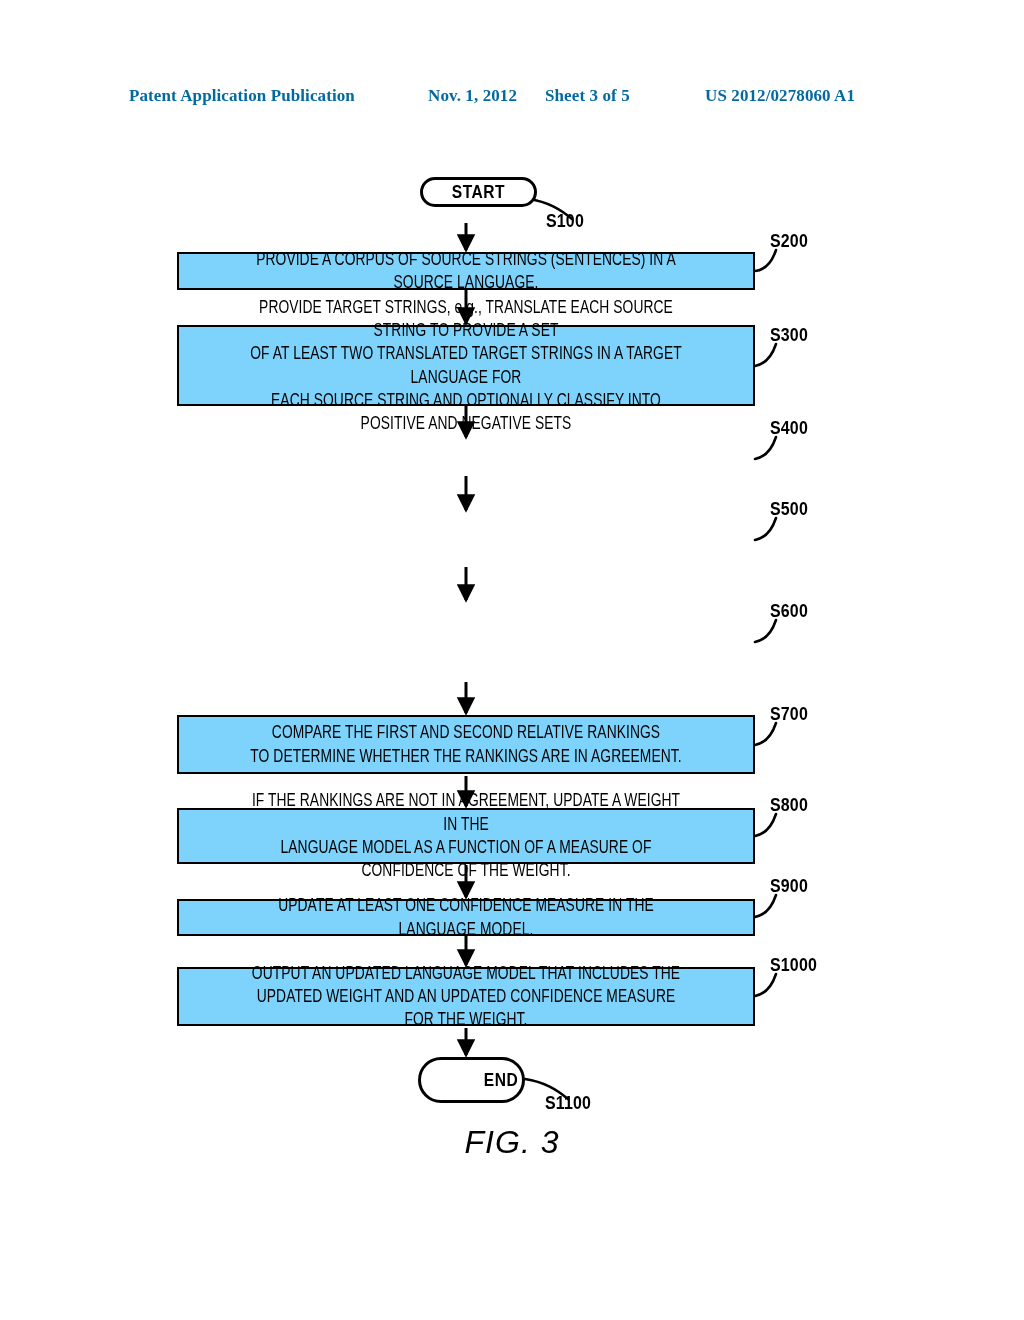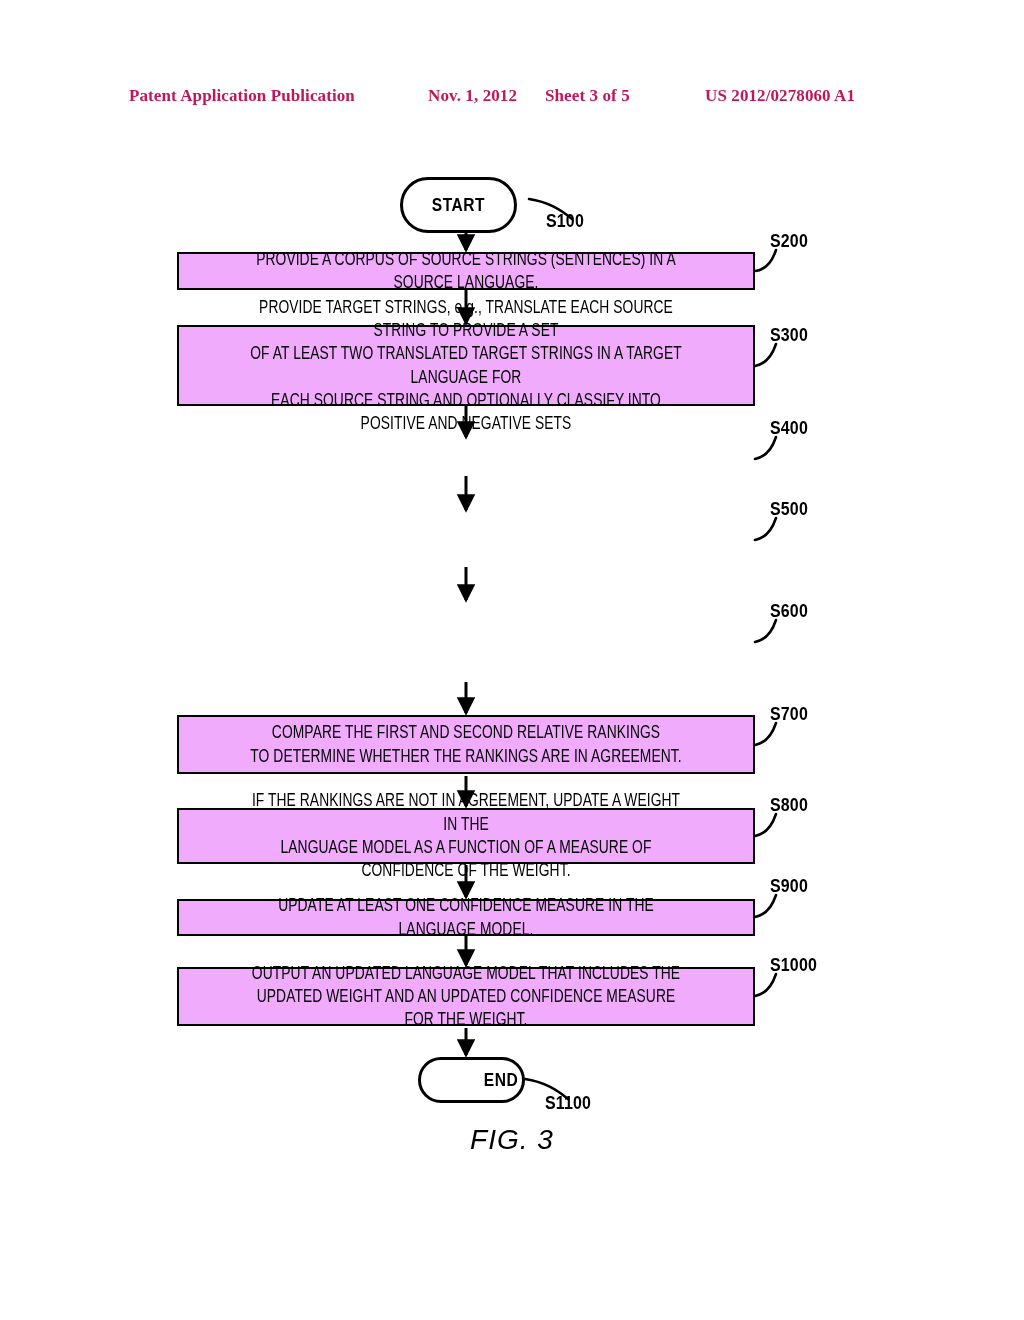--- a/index.html
+++ b/index.html
@@ -25,21 +25,21 @@
     width: 1024px;
     height: 24px;
   }
   #page-header .hdr-item {
     position: absolute;
     font-family: "Liberation Serif", "DejaVu Serif", serif;
     font-weight: bold;
     font-size: 17px;
     letter-spacing: 0.1px;
     white-space: nowrap;
-    color: #be185d;
+    color: #0369a1;
   }
   #hdr-pub   { left: 129px; top: 0; }
   #hdr-date  { left: 428px; top: 0; }
   #hdr-sheet { left: 545px; top: 0; }
   #hdr-num   { left: 705px; top: 0; }
 
   
   #flow {
     position: absolute;
     left: 0;
@@ -70,31 +70,31 @@
     justify-content: center;
   }
   .terminator .term-label {
     font-family: "Liberation Sans Narrow", "Liberation Sans", "DejaVu Sans", sans-serif;
     font-size: 19px;
     font-weight: 600;
     letter-spacing: 0.6px;
     transform: scaleX(0.82);
     white-space: nowrap;
   }
-  #node-start { left: 400px; top: 177px; width: 117px; height: 56px; }
+  #node-start { left: 420px; top: 177px; width: 117px; height: 30px; }
   #node-end   { left: 418px; top: 1057px; width: 107px; height: 46px; justify-content: flex-end; }
 
   
   .pbox {
     position: absolute;
     left: 177px;
     width: 578px;
     box-sizing: border-box;
     border: 2.5px solid #000;
-    background: #f0abfc;
+    background: #7dd3fc;
     display: flex;
     align-items: center;
     justify-content: center;
     padding: 0 10px;
   }
   .pbox .ptext {
     font-family: "Liberation Sans Narrow", "Liberation Sans", "DejaVu Sans", sans-serif;
     font-size: 17.5px;
     font-weight: 500;
     line-height: 1.33;
@@ -122,21 +122,21 @@
   #fig-caption {
     position: absolute;
     left: 0;
     top: 1124px;
     width: 1024px;
     text-align: center;
   }
   #fig-caption .figtext {
     font-family: "Liberation Sans", "DejaVu Sans", sans-serif;
     font-style: italic;
-    font-size: 28px;
+    font-size: 32px;
     font-weight: 500;
     letter-spacing: 1px;
   }
 </style>
 </head>
 <body>
 
 <div id="page-header">
   <div class="hdr-item" id="hdr-pub">Patent Application Publication</div>
   <div class="hdr-item" id="hdr-date">Nov. 1, 2012</div>

